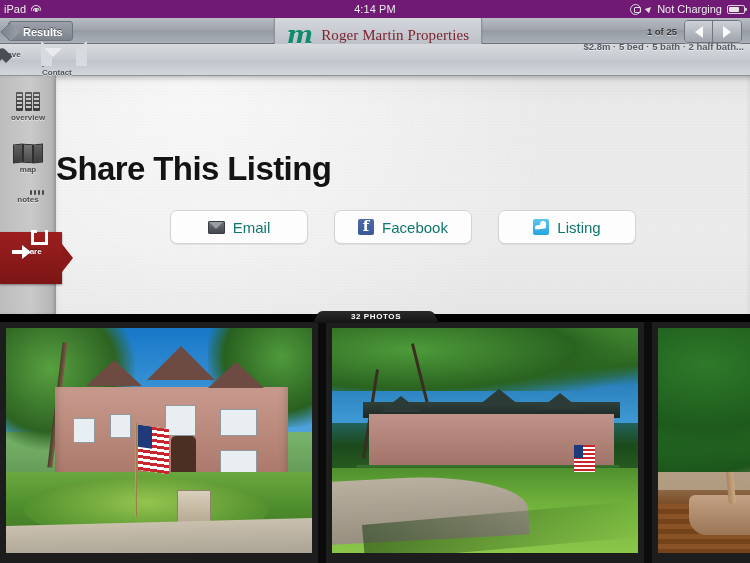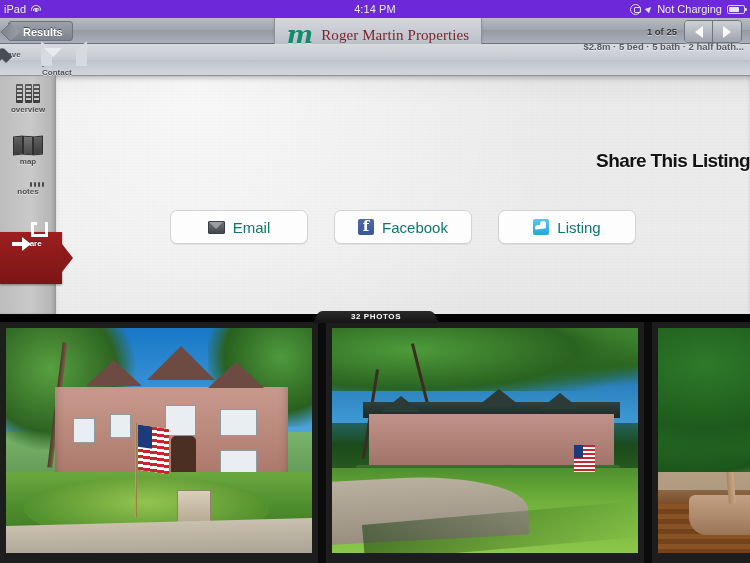--- a/index.html
+++ b/index.html
@@ -4,21 +4,21 @@
 <title>Listing Share</title>
 <style>
   * { margin:0; padding:0; box-sizing:border-box; }
   html,body{ width:750px; height:563px; overflow:hidden; background:#000;
     font-family:"Liberation Sans", sans-serif; -webkit-font-smoothing:antialiased; }
 
   #app { position:relative; width:750px; height:563px; background:#000; }
 
   
   .statusbar{ position:absolute; left:0; top:0; width:750px; height:18px;
-    background:#6d28d9; color:#e9e9e9; font-size:11px; line-height:18px;text-decoration:underline; }
+    background:#701a75; color:#e9e9e9; font-size:11px; line-height:18px;text-decoration:underline; }
   .sb-left{ position:absolute; left:4px; top:0; display:flex; align-items:center; gap:4px; height:18px; }
   .sb-center{ position:absolute; left:0; top:0; width:750px; text-align:center; height:18px;
      font-size:11px; letter-spacing:.1px; }
   .sb-right{ position:absolute; right:5px; top:0; display:flex; align-items:center; gap:5px; height:18px; }
   .sb-text{ font-size:11px; color:#ececec; }
   .wifi-ico{ display:inline-block; width:12px; height:10px; position:relative; }
   .wifi-ico i{ position:absolute; border:1.3px solid #dcdcdc; border-bottom:none;
      border-radius:50% 50% 0 0 / 100% 100% 0 0; left:50%; transform:translateX(-50%); }
   .wifi-ico i:nth-child(1){ width:11px; height:6px; bottom:3px; }
   .wifi-ico i:nth-child(2){ width:6.5px; height:3.5px; bottom:3px; }
@@ -103,21 +103,21 @@
   .addr-block{ position:absolute; right:6px; top:-3px; text-align:right; }
   .addr-line{ font-size:17.5px; font-weight:bold; color:#2f3339; letter-spacing:-.3px;
     text-shadow:0 1px 0 rgba(255,255,255,.55); line-height:22px; white-space:nowrap; }
   .addr-sub{ font-size:9.5px; font-weight:bold; color:#565b63;
     text-shadow:0 1px 0 rgba(255,255,255,.5); line-height:11px; white-space:nowrap; }
 
   
   .sidebar{ position:absolute; left:0; top:76px; width:56px; height:238px;
     background:linear-gradient(to right,#bdbdbd 0%,#c9c9c9 55%,#b2b2b2 100%);
     box-shadow:inset -3px 0 5px -3px rgba(0,0,0,.35); z-index:6; }
-  .side-item{ position:relative; width:56px; height:52px; padding-top:5px;
+  .side-item{ position:relative; width:56px; height:52px; padding-top:13px;
     text-align:center; cursor:pointer; }
   .side-item .slbl{ display:block; font-size:8px; font-weight:bold; color:#4d4d4d;
     text-shadow:0 1px 0 rgba(255,255,255,.55); margin-top:2px; }
   .side-item.active{ background:linear-gradient(to bottom,#9d1f1f,#7c1515);
     width:62px; box-shadow:0 1px 2px rgba(0,0,0,.4); }
   .side-item.active .slbl{ color:#fff; text-shadow:0 -1px 0 rgba(0,0,0,.45); }
   .side-item.active:after{ content:""; position:absolute; right:-11px; top:12px;
     width:0;height:0; border-left:11px solid #8b1a1a;
     border-top:14px solid transparent; border-bottom:14px solid transparent; }
 
@@ -153,22 +153,22 @@
     background:
       radial-gradient(circle at 20% 0%, rgba(255,255,255,.7), rgba(255,255,255,0) 60%),
       linear-gradient(to bottom,#e2e2e2 0%,#ebebeb 12%,#ececec 70%,#e6e6e6 100%);
     box-shadow:inset 0 4px 7px -4px rgba(0,0,0,.4); overflow:hidden; }
   .content:before{ content:""; position:absolute; inset:0; opacity:.5;
     background-image:
       repeating-linear-gradient(0deg, rgba(0,0,0,.018) 0 1px, transparent 1px 3px),
       repeating-linear-gradient(90deg, rgba(0,0,0,.015) 0 1px, transparent 1px 3px);
     pointer-events:none; }
 
-  .share-title{ position:absolute; left:0; right:0; top:74px; text-align:right;
-    font-size:19px; font-weight:bold; color:#131313; letter-spacing:-.6px;
+  .share-title{ position:absolute; left:0; right:0; top:74px; text-align:left;
+    font-size:33px; font-weight:bold; color:#131313; letter-spacing:-.6px;
     text-shadow:0 1px 0 rgba(255,255,255,.85); }
 
   .share-row{ position:absolute; left:0; right:0; top:134px; display:flex;
     justify-content:center; gap:26px; }
   .share-btn{ width:138px; height:34px; background:#fdfdfd;
     border:1px solid #d3d3d3; border-radius:7px;
     box-shadow:0 1px 1px rgba(0,0,0,.07), inset 0 1px 0 #fff;
     display:flex; align-items:center; justify-content:center; gap:8px; cursor:pointer; }
   .share-btn .blbl{ font-size:15px; color:#0f766e; }
 

